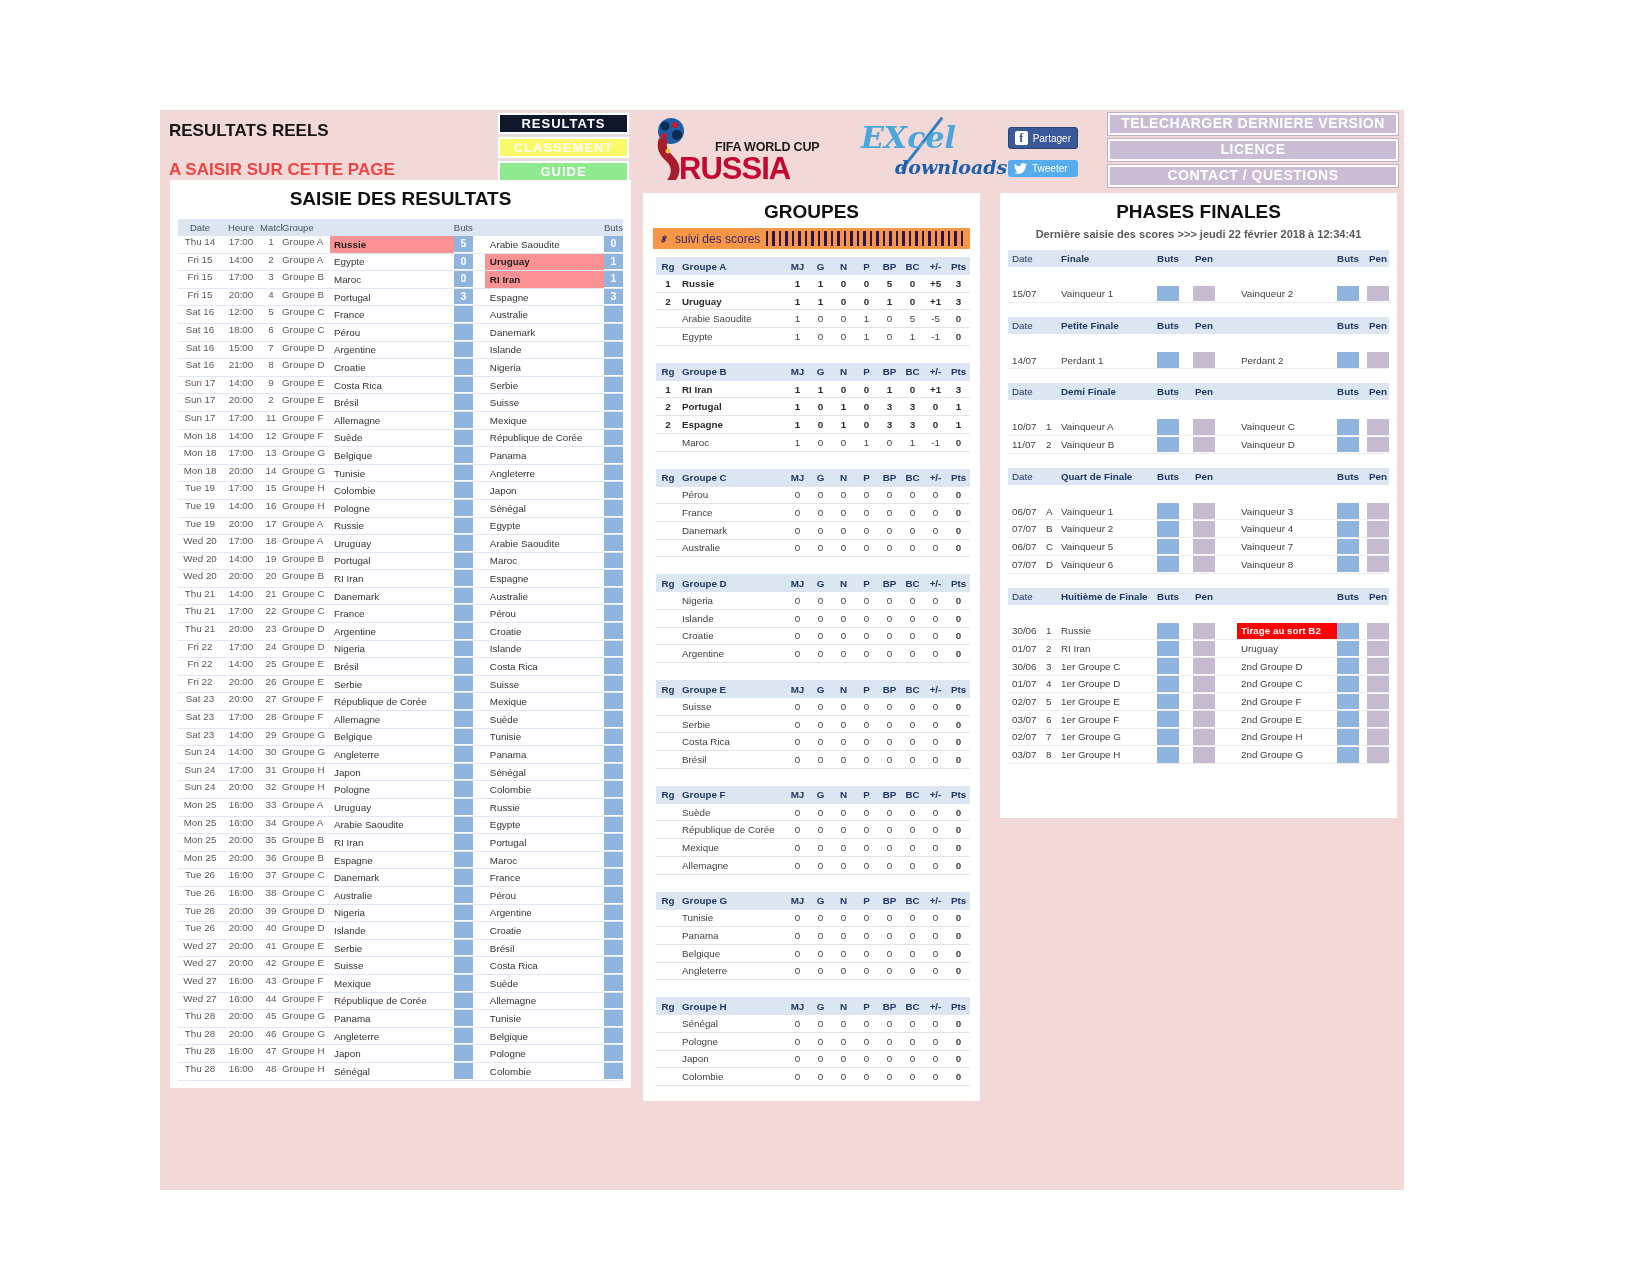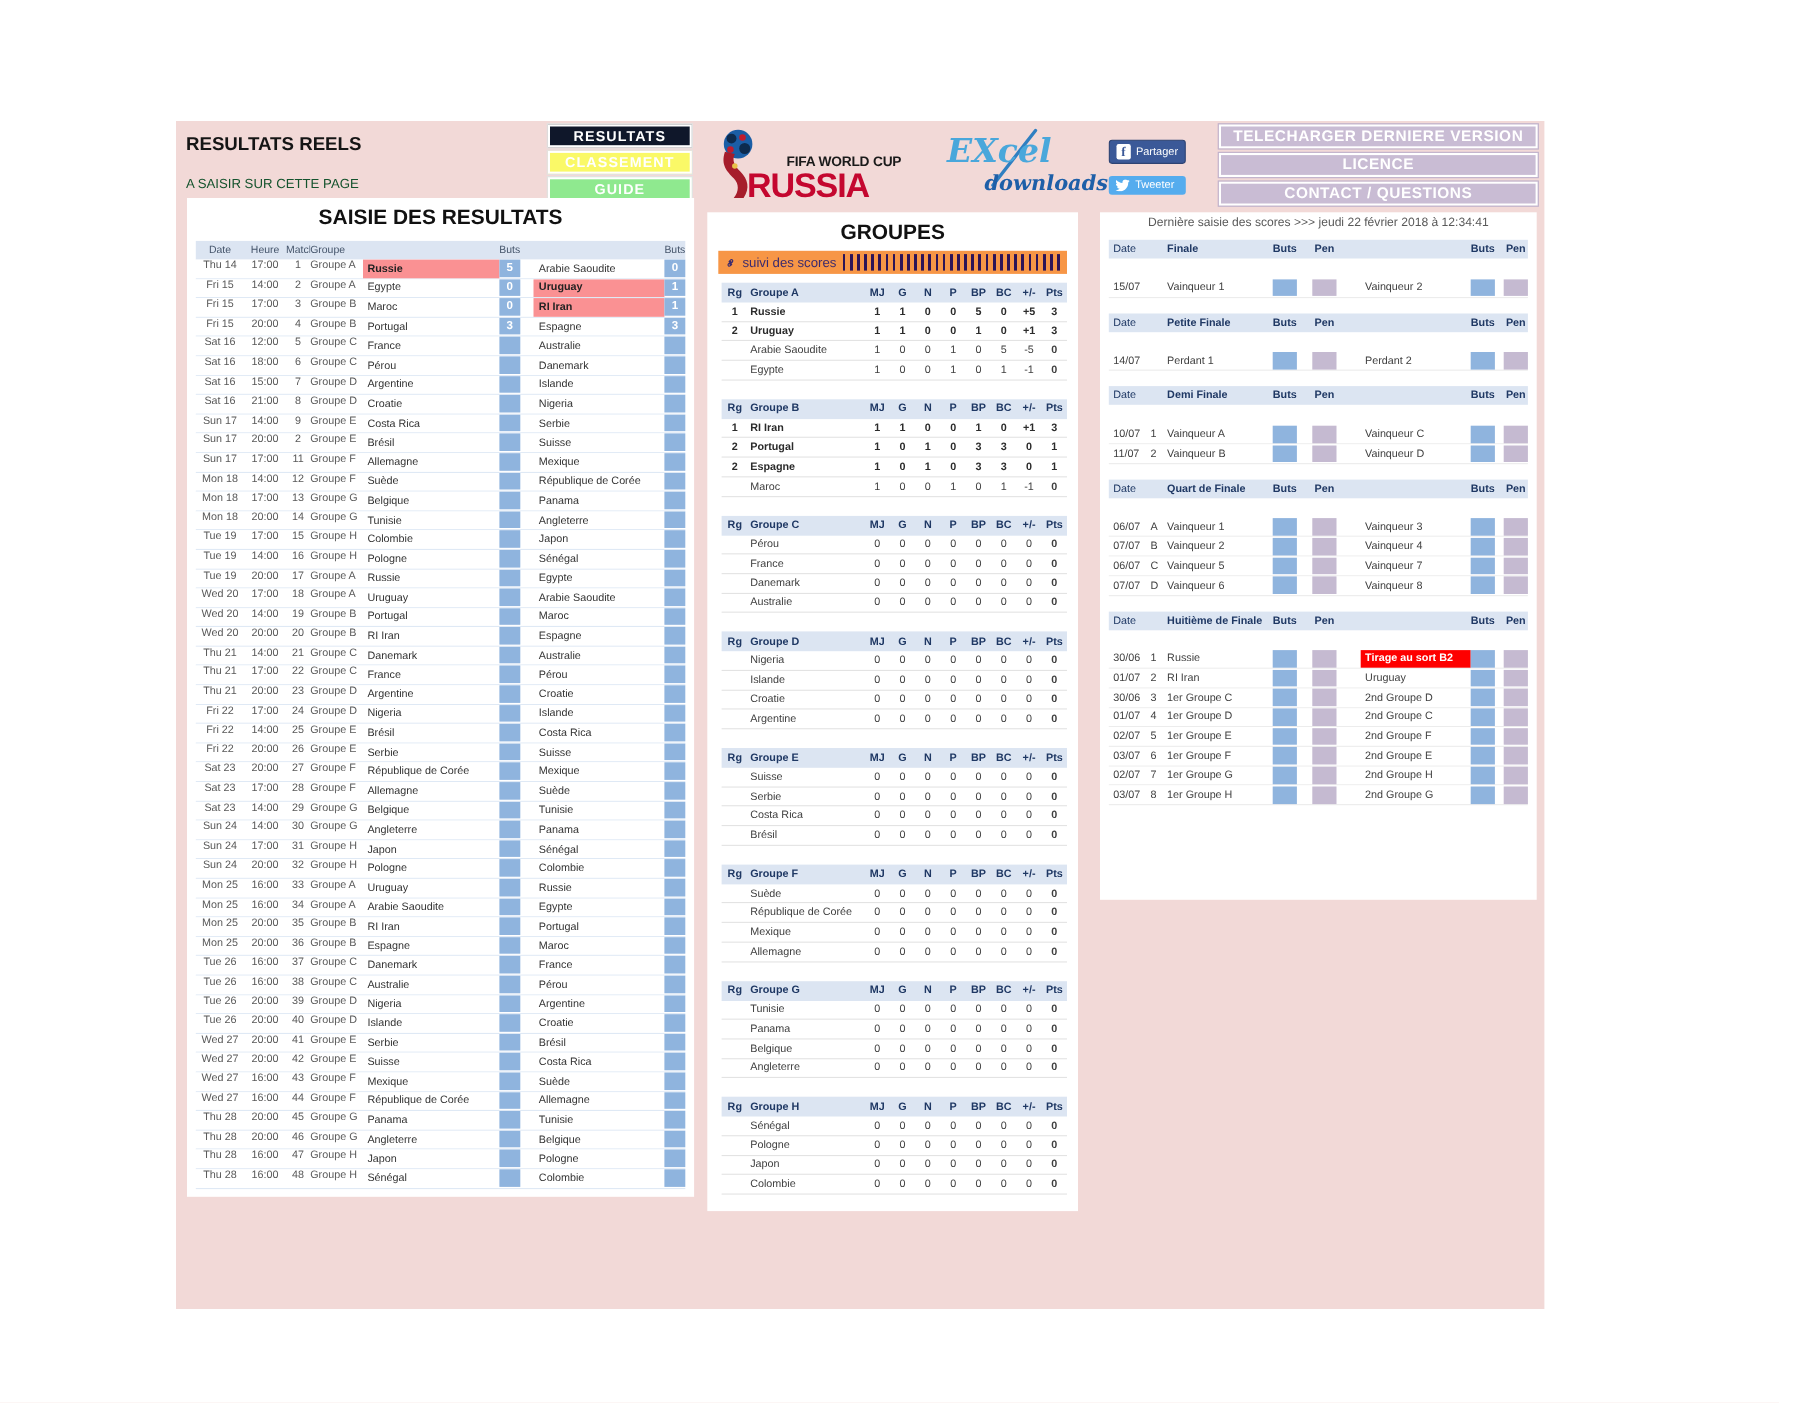--- a/index.html
+++ b/index.html
@@ -1,21 +1,21 @@
 <!DOCTYPE html>
 <html><head>
 <meta charset="utf-8">
 <style>
   *{box-sizing:border-box;margin:0;padding:0}
   html,body{width:1651px;height:1275px;background:#fff;font-family:"Liberation Sans",sans-serif;position:relative;overflow:hidden}
   .pink{position:absolute;left:160px;top:110px;width:1244px;height:1080px;background:#F2D9D7}
   .abs{position:absolute}
   
   .hdr-t1{left:169px;top:121px;font-size:17px;font-weight:bold;color:#151515}
-  .hdr-t2{left:169px;top:160px;font-size:12px;font-weight:normal;color:#14532d}
+  .hdr-t2{left:169px;top:160px;font-size:17px;font-weight:bold;color:#ef4444}
   .navstack{left:498px;top:113px;width:131px}
   .navbtn{height:21px;border:2px solid #fff;outline:1px solid #e2e2e2;color:#fff;font-weight:bold;font-size:13px;text-align:center;line-height:17px;letter-spacing:1px;margin-bottom:3px;cursor:pointer}
   .nav-res{background:#0f172a}.nav-cls{background:#FAF967}.nav-gde{background:#8FE98F}
   .fifa{left:645px;top:114px;width:215px;height:78px}
   .fifa .trophy{position:absolute;left:2px;top:2px}
   .fifa-top{position:absolute;left:70px;top:26px;font-size:12.5px;font-weight:bold;color:#1a1a1a;letter-spacing:-.2px}
   .fifa-main{position:absolute;left:34px;top:37px;font-size:31px;font-weight:bold;color:#C4072F;letter-spacing:-1px}
   .xl{left:855px;top:116px;width:150px;height:76px;font-family:"DejaVu Serif",serif;font-style:italic}
   .xl-main{position:absolute;left:6px;top:4px;font-size:30px;font-weight:bold;color:#49A7DB}
   .xl-sub{position:absolute;left:40px;top:40px;font-size:19px;font-weight:bold;color:#1E5FA8}
@@ -53,21 +53,21 @@
   .gtable{margin:0 10px 17px 13px}
   .grow{display:flex;align-items:center;font-size:9.8px;color:#404040}
   .ghead{background:#DCE5F2;height:18px;color:#1F3864;font-weight:bold}
   .gdata{height:17.7px;border-bottom:1px solid #e3e3e3}
   .g-rg{width:24px;text-align:center}
   .g-name{flex:1;padding-left:2px;white-space:nowrap;overflow:hidden}
   .g-stat{width:23px;text-align:center}
   .g-pts{font-weight:bold}
   .gbold{font-weight:bold;color:#2b2b2b}
   
-  .fsub{font-size:11px;font-weight:normal;color:#595959;text-align:center;margin:3px 0 10px}
+  .fsub{font-size:11px;font-weight:bold;color:#595959;text-align:center;margin:3px 0 10px}
   .fsec{margin:0 8px 14px 8px}
   .frow{display:flex;align-items:center;font-size:9.8px;color:#404040}
   .fhead{background:#DCE5F2;height:17px;color:#1F3864}
   .fgap{height:18px}
   .fdata{height:17.7px;border-bottom:1px solid #ececec;background:#fff}
   .f-date{width:38px;padding-left:4px}
   .f-num{width:15px}
   .f-t1{flex:1;white-space:nowrap;overflow:hidden}
   .f-buts{width:22px}
   .f-pen{width:22px}
@@ -1180,20 +1180,21 @@
           <div class="g-stat">0</div>
           <div class="g-stat">0</div>
           <div class="g-stat">0</div>
           <div class="g-stat g-pts">0</div>
         </div>
       </div>
     </div>
 </div>
 
 <div class="panel p-right">
+  <div class="ptitle">PHASES FINALES</div>
   <div class="fsub">Dernière saisie des scores &gt;&gt;&gt; jeudi 22 février 2018 à 12:34:41</div>
   <div>
       <div class="fsec">
         <div class="frow fhead">
           <div class="f-date">Date</div>
           <div class="f-num"></div>
           <div class="f-t1 fname">Finale</div>
           <div class="f-buts hlab">Buts</div>
           <div class="f-g1"></div>
           <div class="f-pen hlab">Pen</div>

